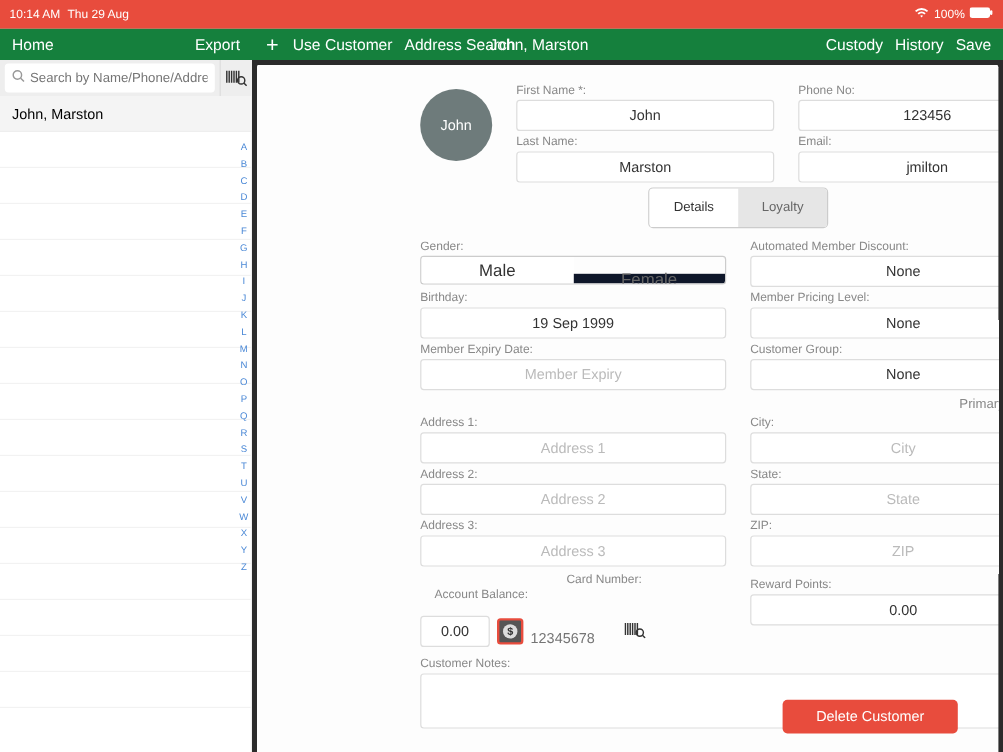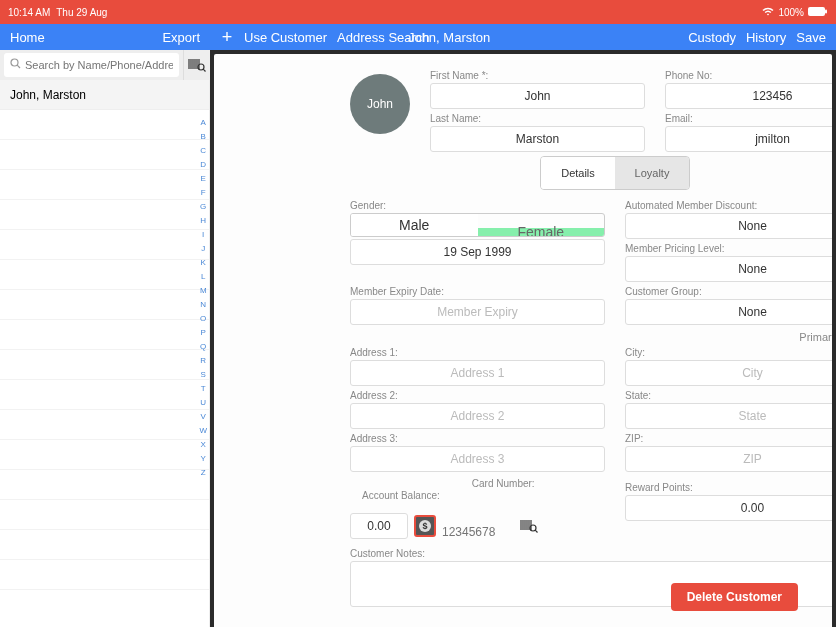--- a/index.html
+++ b/index.html
@@ -1,20 +1,20 @@
 <!DOCTYPE html>
 <html><head>
 <meta charset="utf-8">
 <style>
 * { box-sizing: border-box; margin: 0; padding: 0; font-family: -apple-system, "Helvetica Neue", Arial, sans-serif; }
 html, body { width: 836px; height: 627px; overflow: hidden; background: #fff; }
 .status-bar { height: 18px; background: #e84c3d; color: #fff; display: flex; justify-content: space-between; align-items: center; font-size: 10px; padding: 12px 8px; }
 .status-left { display:flex; gap:6px; align-items:center; }
 .status-right { display:flex; gap:4px; align-items:center; }
-.header { height: 26px; background: #3b82f6; color: #fff; display: flex; align-items: center; font-size: 13px; }
+.header { height: 26px; background: #15803d; color: #fff; display: flex; align-items: center; font-size: 13px; }
 .header-left { width: 210px; display:flex; justify-content:space-between; padding:0 10px; }
 .header-mid { flex:1; display:flex; align-items:center; position:relative; padding:0 8px; }
 .header-mid .plus { width:18px; text-align:center; font-size:18px; line-height:18px; margin-right:8px; }
 .header-mid .lnk { margin-right:10px; cursor:pointer; }
 .header-mid .title { position:absolute; left:50%; transform:translateX(-50%); font-weight:500; }
 .header-right { display:flex; gap:10px; padding-right:10px; }
 .header-right span { cursor:pointer; }
 .body { display:flex; height:583px; }
 .sidebar { width:210px; background:#fff; display:flex; flex-direction:column; border-right:1px solid #eee; }
 .search-row { display:flex; align-items:center; background:#eeeeee; height:30px; }
@@ -36,30 +36,30 @@
 .lbl { font-size:10px; color:#888; margin-bottom:2px; margin-top:4px; }
 .inp { height:26px; border:1px solid #ddd; border-radius:3px; text-align:center; font-size:12px; color:#333; background:#fff; outline:none; width:100%; }
 .inp::placeholder { color:#bbb; }
 .seg { display:flex; border:1px solid #ccc; border-radius:4px; overflow:hidden; height:34px; width:150px; margin:4px auto 6px; }
 .seg div { flex:1; font-size:11px; display:flex; align-items:center; justify-content:center; cursor:pointer; }
 .seg .active { background:#fff; color:#333; }
 .seg .inactive { background:#e6e6e6; color:#666; }
 .gender-seg { display:flex; border:1px solid #ccc; border-radius:3px; overflow:hidden; height:24px; }
 .gender-seg div { flex:1; font-size:14px; display:flex; align-items:center; justify-content:center; cursor:pointer; }
 .gender-seg .active { background:#fff; color:#333; }
-.gender-seg .inactive { background:#86efac; color:#666;margin-top:14px; }
+.gender-seg .inactive { background:#0f172a; color:#666;margin-top:14px; }
 .primary-addr { text-align:right; font-size:11px; color:#888; margin:6px 0 0; }
 .balance-row { display:flex; align-items:flex-end; gap:6px; }
 .balance-row .inp { width:58px; }
 .dollar-btn { width:22px; height:22px; border:2px solid #e84c3d; border-radius:3px; background:#555; display:flex; align-items:center; justify-content:center; cursor:pointer; margin-bottom:2px; }
 .dollar-btn svg circle { fill:#ddd; }
 .card-inp { border:none; font-size:12px; color:#bbb; width:72px; outline:none; background:transparent; text-align:left; }
 .scan-btn { cursor:pointer; margin-bottom:2px; }
 .notes { width:100%; height:46px; border:1px solid #ddd; border-radius:3px; resize:none; outline:none; font-size:12px; padding:4px; }
-.delete-btn { position:absolute; right:34px; bottom:18px; background:#e84c3d; color:#fff; border:none; border-radius:4px; padding:7px 16px; font-size:12px; cursor:pointer;font-weight:bold; }
+.delete-btn { position:absolute; right:34px; bottom:18px; background:#e84c3d; color:#fff; border:none; border-radius:4px; padding:7px 28px; font-size:12px; cursor:pointer; }
 .barcode-svg { display:block; }
 </style>
 </head>
 <body>
 
 <div class="status-bar">
   <div class="status-left">
     <span>10:14 AM</span>
     <span>Thu 29 Aug</span>
   </div>
@@ -219,20 +219,21 @@
             </div>
           </div>
           <div class="col">
             <span class="lbl">Automated Member Discount:</span>
             <input class="inp" value="None" style="">
           </div>
         </div>
 
         <div class="row">
           <div class="col">
+            <span class="lbl">Birthday:</span>
             <input class="inp" value="19 Sep 1999" style="">
           </div>
           <div class="col">
             <span class="lbl">Member Pricing Level:</span>
             <input class="inp" value="None" style="">
           </div>
         </div>
 
         <div class="row">
           <div class="col">

